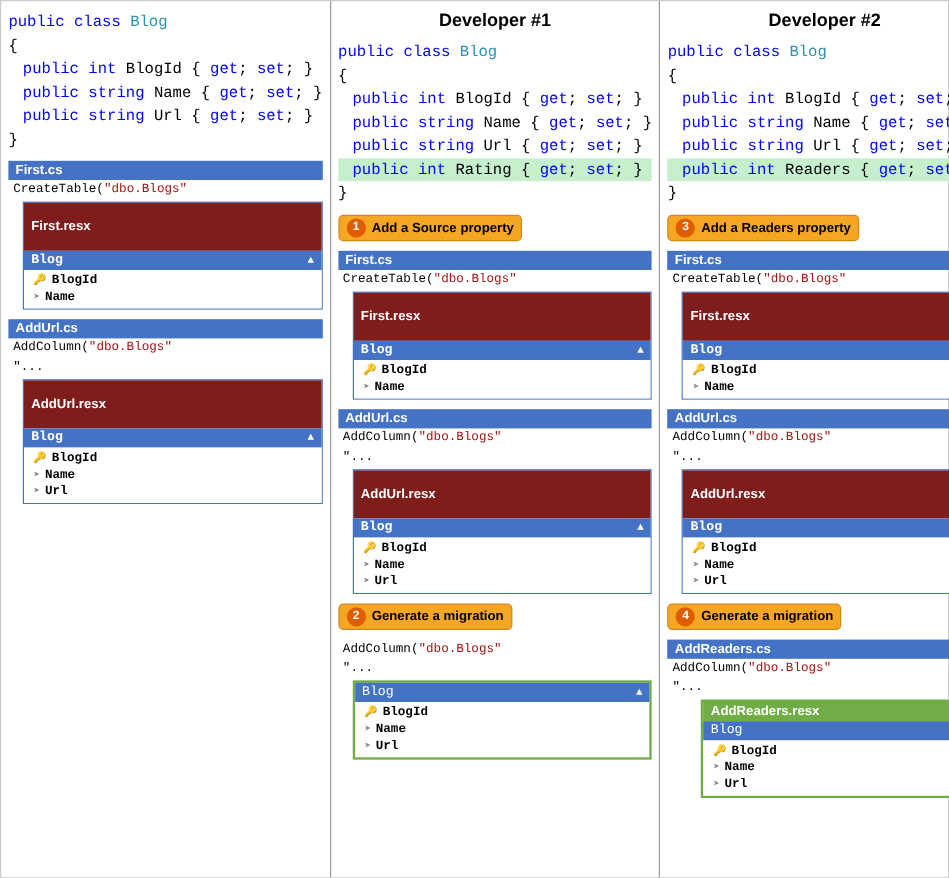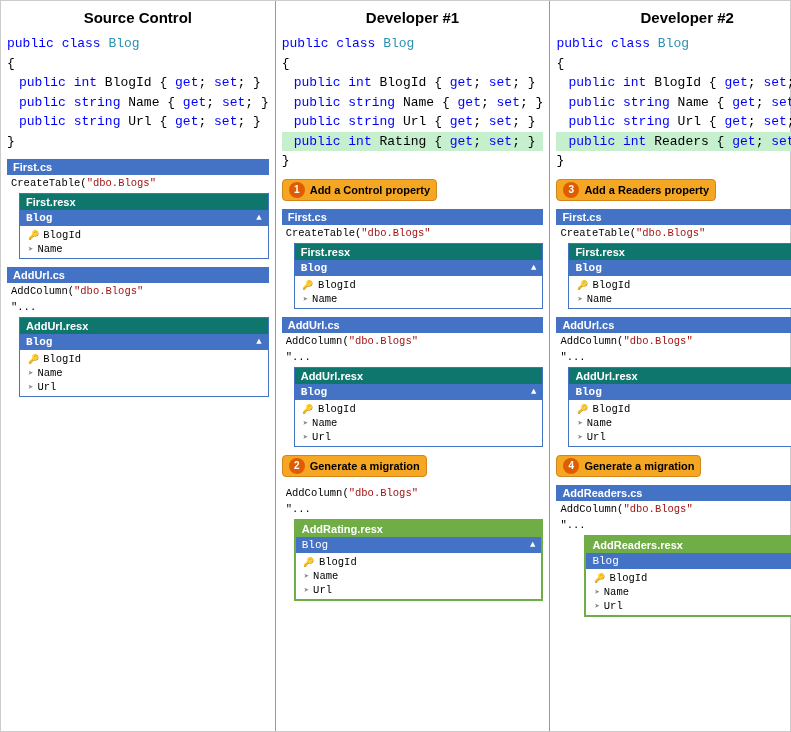--- a/index.html
+++ b/index.html
@@ -97,25 +97,25 @@
     }
 
     
     .resx-box {
       border: 1px solid #4472c4;
       margin-left: 12px;
       margin-top: 2px;
     }
 
     .resx-header {
-      background: #0f766e;
-      color: #fff;
-      font-size: 11px;
-      font-family: Arial, sans-serif;
-      padding: 2px 6px;
+      background: #7f1d1d;
+      color: #fff;
+      font-size: 11px;
+      font-family: Arial, sans-serif;
+      padding: 14px 6px;
       font-weight: bold;
     }
 
     .resx-table-header {
       background: #4472c4;
       color: #fff;
       font-size: 11px;
       padding: 2px 6px;
       display: flex;
       align-items: center;
@@ -130,20 +130,21 @@
       background: #fff;
       padding: 2px 0;
     }
 
     .resx-row {
       display: flex;
       align-items: flex-start;
       padding: 1px 8px;
       font-size: 10.5px;
       color: #000;
+      font-weight: bold;
     }
 
     .resx-row .icon {
       margin-right: 4px;
       color: #666;
     }
 
     
     .key-icon::before { content: "🔑"; font-size: 9px; }
     .arrow-icon::before { content: "➤"; font-size: 9px; color: #888; }
@@ -168,21 +169,20 @@
       display: flex;
       align-items: center;
       justify-content: space-between;
     }
   </style>
 </head>
 <body>
 
 <div class="main-container">
 <div class="column">
-      <div class="col-header">Source Control</div>
       <div class="code-block"><div style="padding-left: 0px;"><span style="color:#00f">public</span> <span style="color:#00f">class</span> <span style="color:#2b91af">Blog</span></div><div style="padding-left: 0px;">{</div><div style="padding-left: 12px;"><span style="color:#00f">public</span> <span style="color:#00f">int</span> BlogId { <span style="color:#00f">get</span>; <span style="color:#00f">set</span>; }</div><div style="padding-left: 12px;"><span style="color:#00f">public</span> <span style="color:#00f">string</span> Name { <span style="color:#00f">get</span>; <span style="color:#00f">set</span>; }</div><div style="padding-left: 12px;"><span style="color:#00f">public</span> <span style="color:#00f">string</span> Url { <span style="color:#00f">get</span>; <span style="color:#00f">set</span>; }</div><div style="padding-left: 0px;">}</div></div>
       <div class="migration-section">
         <div class="file-header">First.cs</div>
         <div class="file-code">CreateTable(<span style="color:#a31515">"dbo.Blogs"</span></div>
         <div class="resx-box" style="margin-left: 12px;">
           <div class="resx-header">First.resx</div>
           <div class="resx-table-header">
             <span class="table-name">Blog</span>
             <span style="font-size: 9px;">▲</span>
           </div>
@@ -220,21 +220,21 @@
             <div class="resx-row">
               <span class="arrow-icon icon"></span>
               <span>Url</span>
             </div>
           </div>
         </div>
       </div>
     </div>
     <div class="column"><div class="col-header">Developer #1</div><div class="code-block"><div style="padding-left: 0px;"><span style="color:#00f">public</span> <span style="color:#00f">class</span> <span style="color:#2b91af">Blog</span></div><div style="padding-left: 0px;">{</div><div style="padding-left: 12px;"><span style="color:#00f">public</span> <span style="color:#00f">int</span> BlogId { <span style="color:#00f">get</span>; <span style="color:#00f">set</span>; }</div><div style="padding-left: 12px;"><span style="color:#00f">public</span> <span style="color:#00f">string</span> Name { <span style="color:#00f">get</span>; <span style="color:#00f">set</span>; }</div><div style="padding-left: 12px;"><span style="color:#00f">public</span> <span style="color:#00f">string</span> Url { <span style="color:#00f">get</span>; <span style="color:#00f">set</span>; }</div><div style="padding-left: 12px; background: rgb(198, 239, 206);"><span style="color:#00f">public</span> <span style="color:#00f">int</span> Rating { <span style="color:#00f">get</span>; <span style="color:#00f">set</span>; }</div><div style="padding-left: 0px;">}</div></div><div class="annotation">
         <span class="badge-num">1</span>
-        <span>Add a Control property</span>
+        <span>Add a Source property</span>
       </div><div class="migration-section">
         <div class="file-header">First.cs</div>
         <div class="file-code">CreateTable(<span style="color:#a31515">"dbo.Blogs"</span></div>
         <div class="resx-box" style="margin-left: 12px;">
           <div class="resx-header">First.resx</div>
           <div class="resx-table-header">
             <span class="table-name">Blog</span>
             <span style="font-size: 9px;">▲</span>
           </div>
           <div class="resx-table-body">
@@ -270,21 +270,20 @@
             <div class="resx-row">
               <span class="arrow-icon icon"></span>
               <span>Url</span>
             </div>
           </div>
         </div>
       </div><div class="migration-section"><div class="annotation">
           <span class="badge-num">2</span>
           <span>Generate a migration</span>
         </div><div class="file-code">AddColumn(<span style="color:#a31515">"dbo.Blogs"</span></div><div class="file-code">"...</div><div class="resx-box green-box" style="margin-left: 12px;">
-          <div class="green-header">AddRating.resx</div>
           <div class="green-table-header">
             <span class="table-name">Blog</span>
             <span style="font-size: 9px;">▲</span>
           </div>
           <div class="resx-table-body">
             <div class="resx-row">
               <span class="key-icon icon"></span>
               <span>BlogId</span>
             </div>
             <div class="resx-row">

